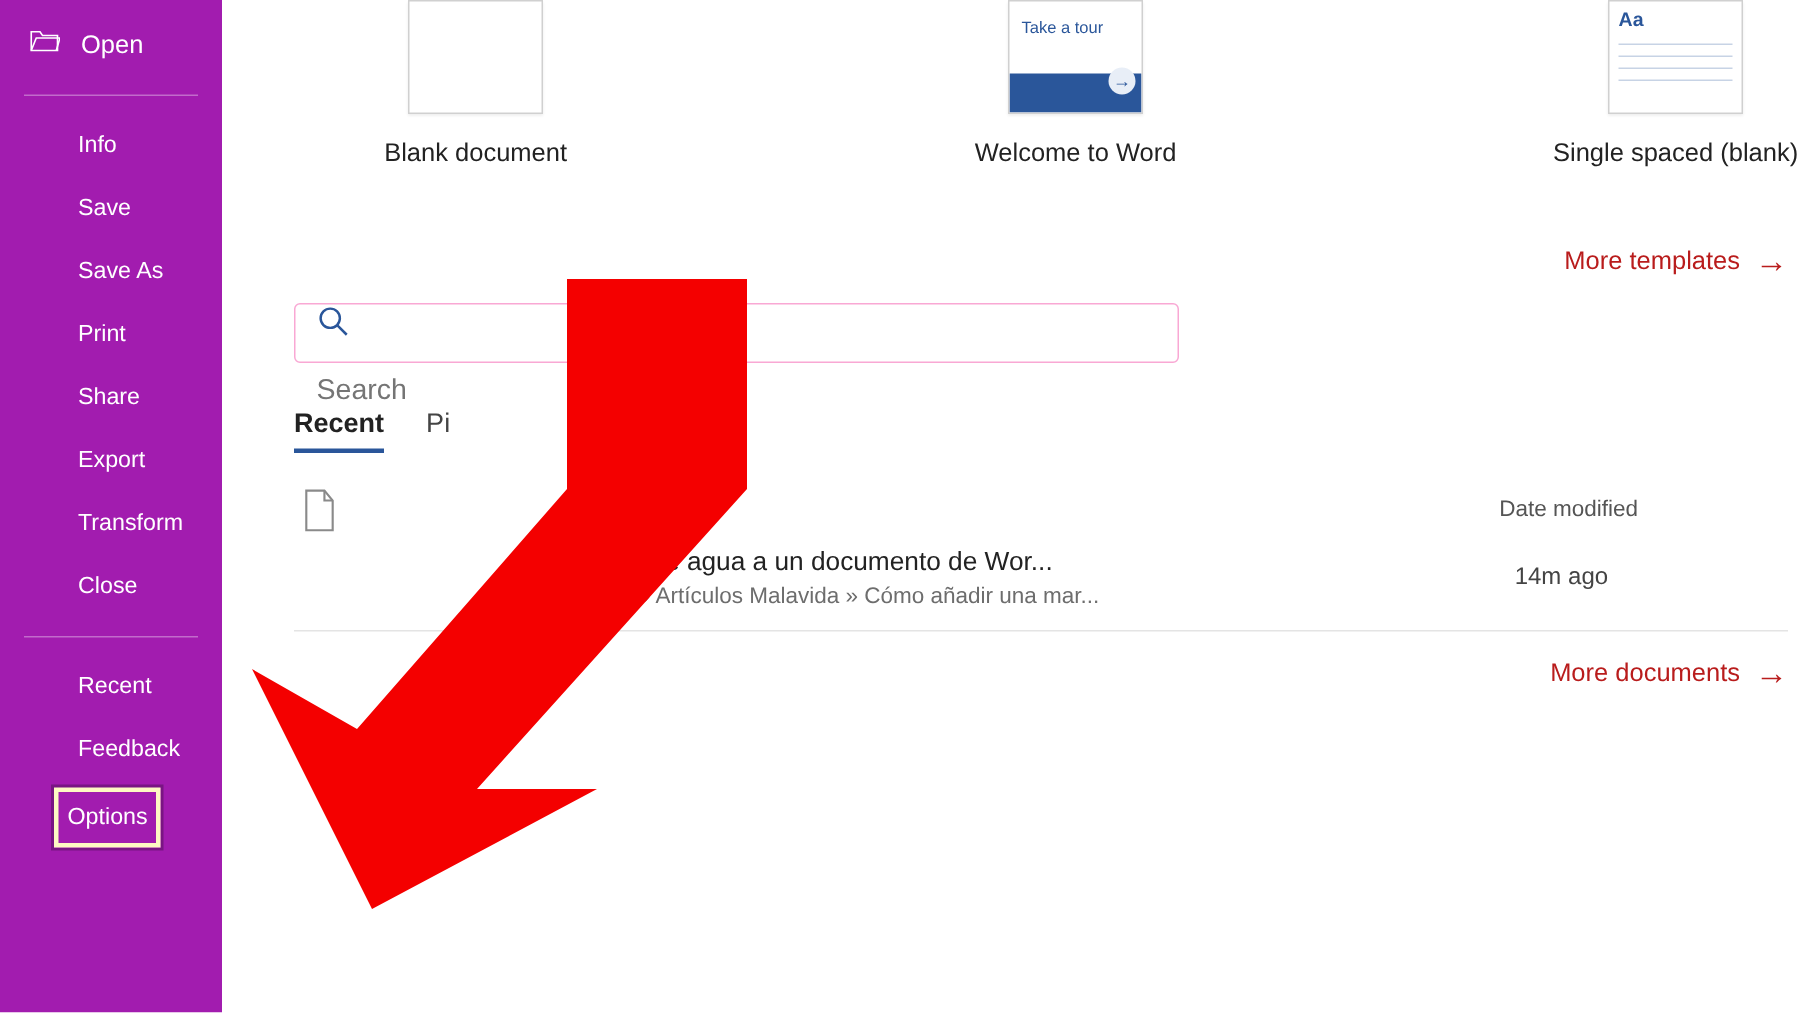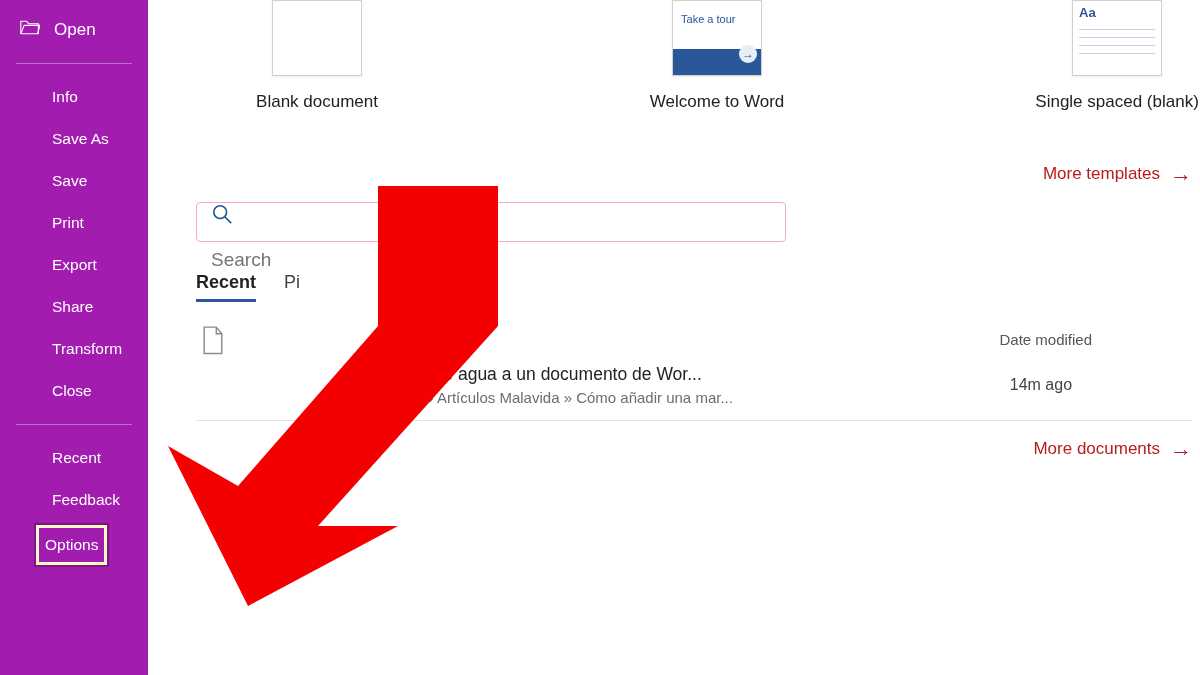--- a/index.html
+++ b/index.html
@@ -158,25 +158,25 @@
       <svg viewBox="0 0 24 20">
           <path d="M1 3h7l2 3h12v12H1z"></path>
           <path d="M1 18 5 8h19l-3 10"></path>
         </svg>
     </span>
     <span>Open</span>
   </div>
   <hr>
   <div class="sidebar-group">
     <span class="sidebar-item">Info</span>
+    <span class="sidebar-item">Save</span>
     <span class="sidebar-item">Save As</span>
-    <span class="sidebar-item">Save</span>
     <span class="sidebar-item">Print</span>
+    <span class="sidebar-item">Share</span>
     <span class="sidebar-item">Export</span>
-    <span class="sidebar-item">Share</span>
     <span class="sidebar-item">Transform</span>
     <span class="sidebar-item">Close</span>
   </div>
   <hr>
   <div class="sidebar-group">
     <span class="sidebar-item">Recent</span>
     <span class="sidebar-item">Feedback</span>
   </div>
   <div class="options-item">Options</div>
 </div>

